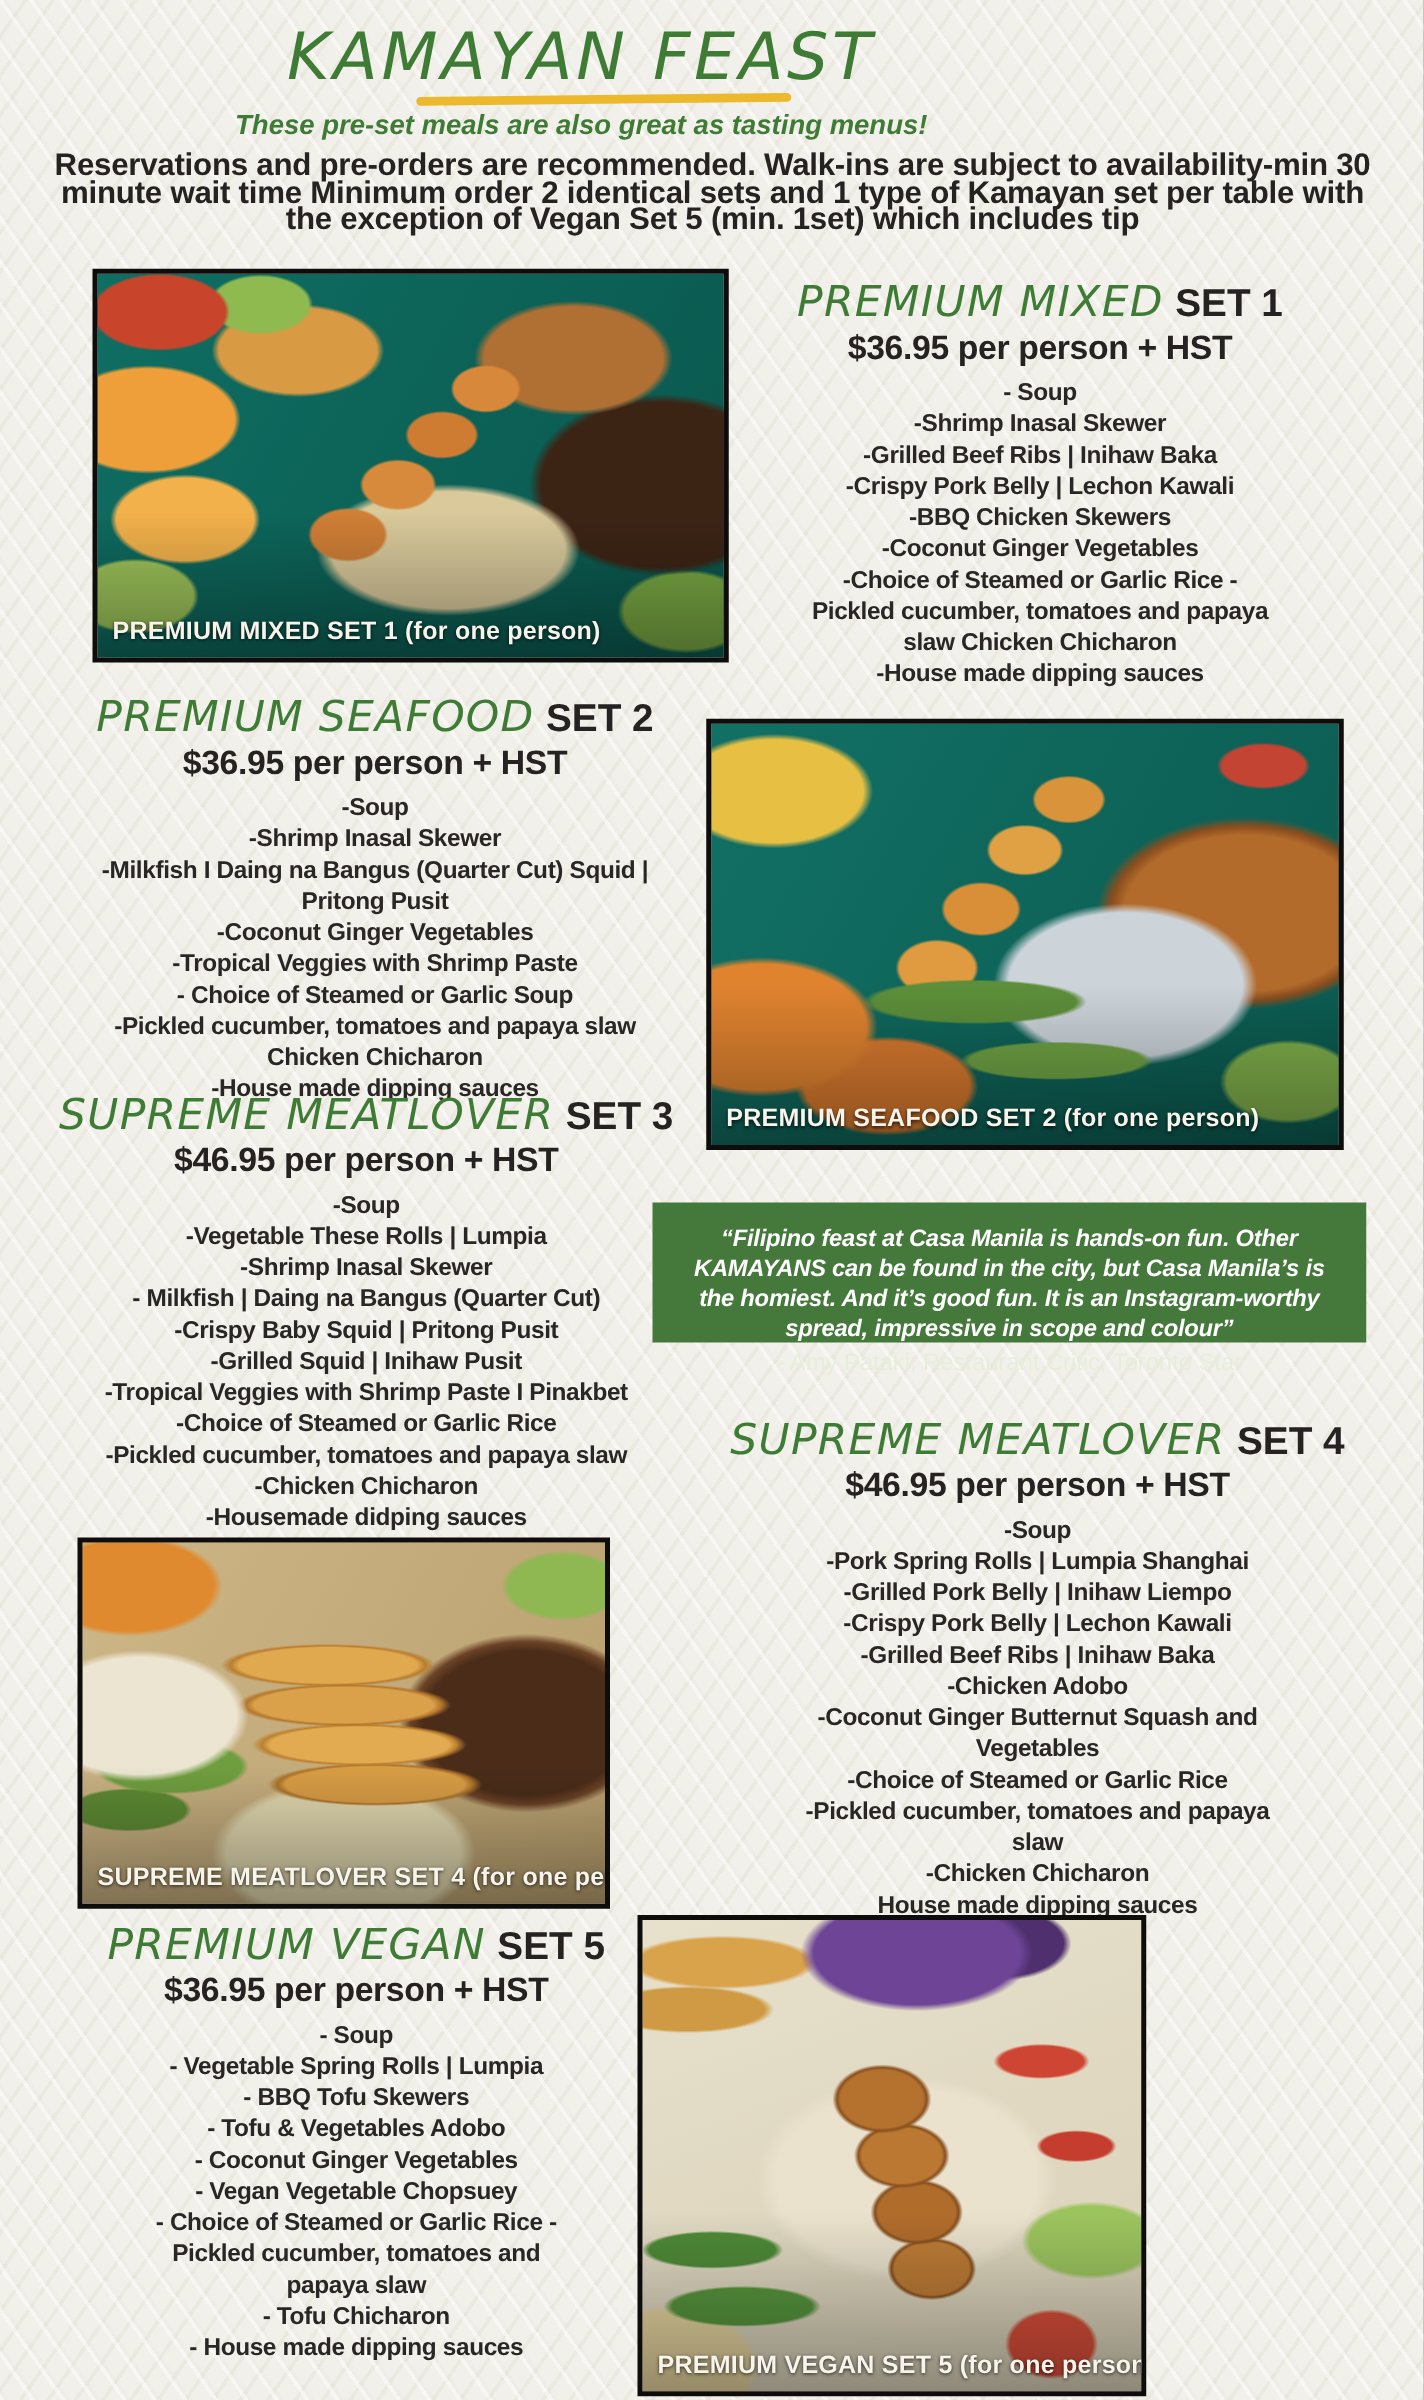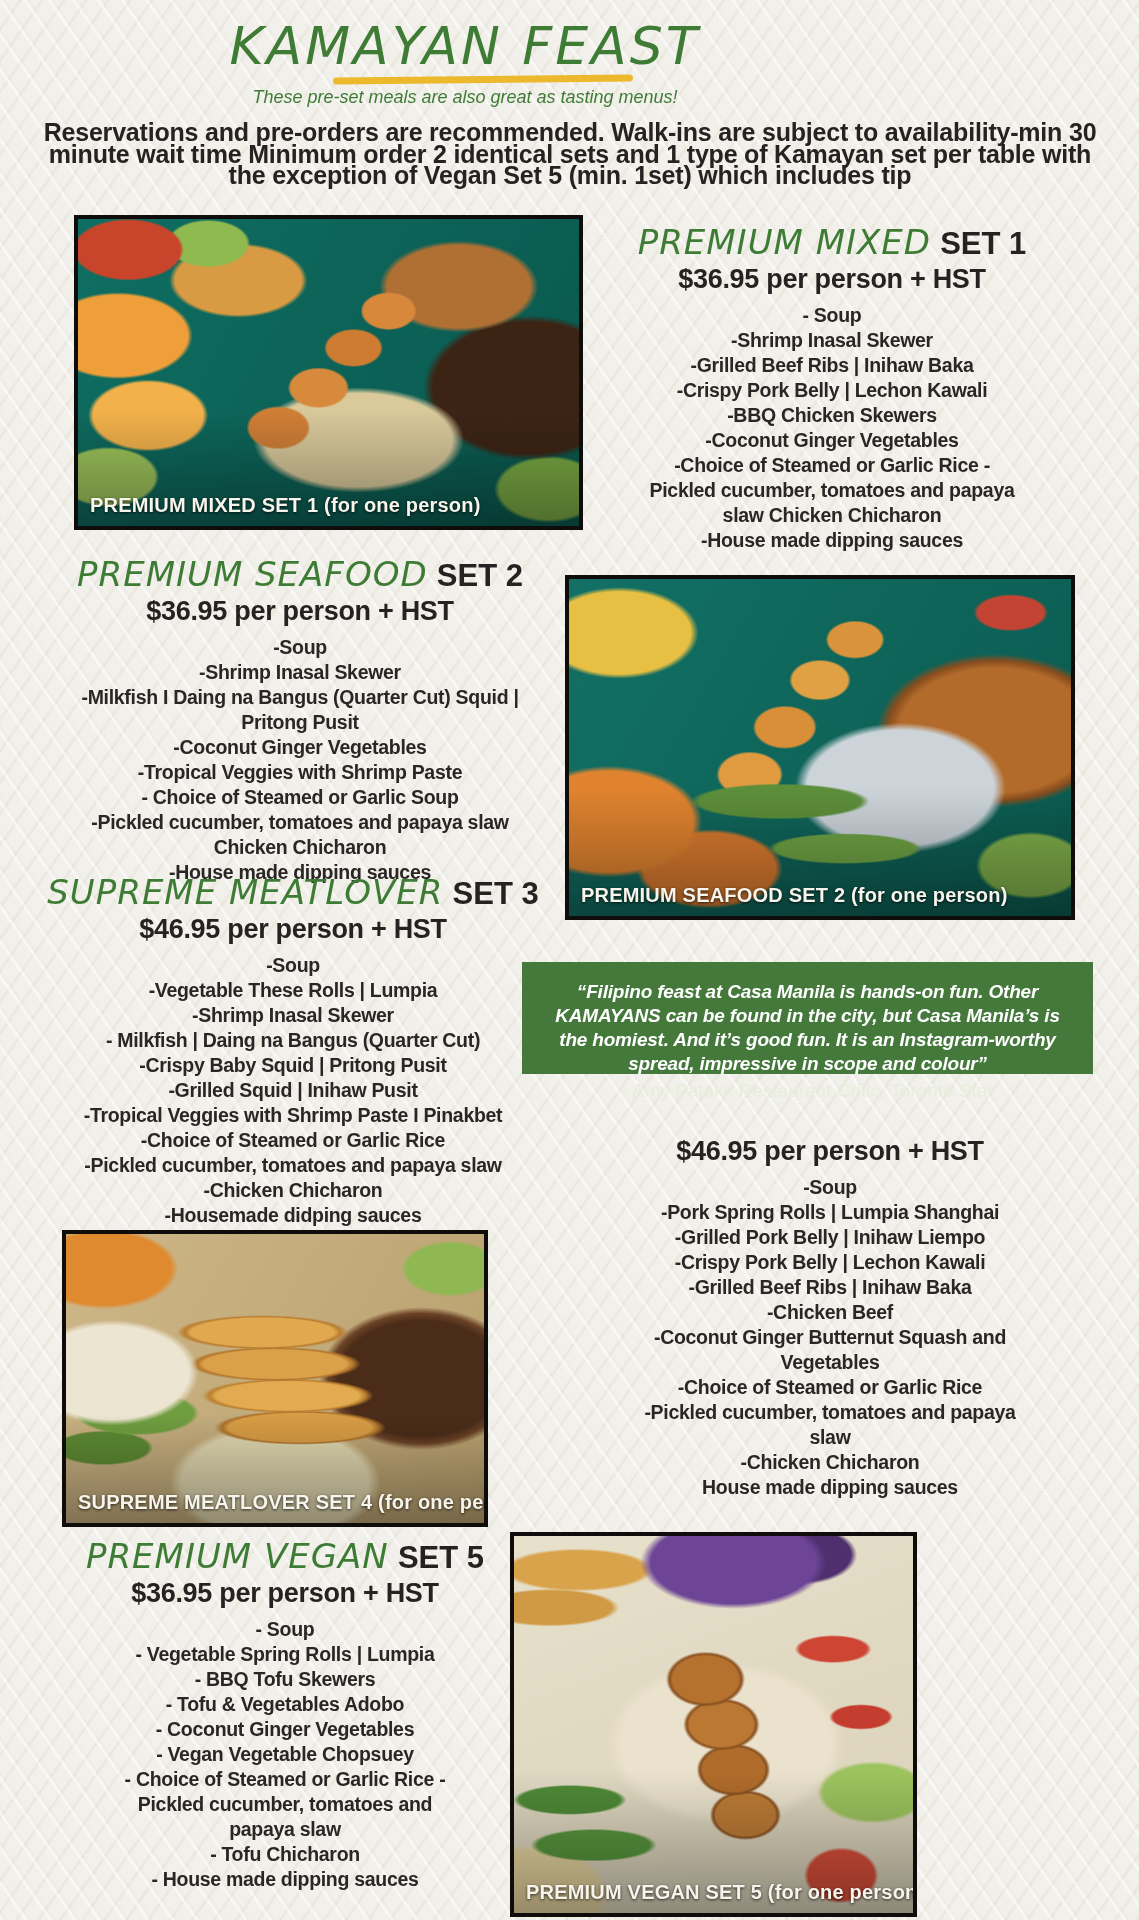--- a/index.html
+++ b/index.html
@@ -19,21 +19,21 @@
     font-family:"DejaVu Sans",sans-serif;font-weight:400;font-style:italic;
     color:var(--green,#3e7c35);letter-spacing:1px;
   }
   
   #hdr{position:absolute;left:65px;top:0;width:800px;text-align:center;}
   #title{margin:18px 0 0;font-size:52px;line-height:56px;letter-spacing:3px;}
   #underline{
     position:relative;margin:2px auto 0;width:300px;height:7px;border-radius:4px;
     background:var(--yellow,#ecb82c);transform:rotate(-.6deg);left:18px;
   }
-  #subtitle{margin-top:4px;font-size:18px;font-weight:400;font-style:italic;color:var(--green,#3e7c35);}
+  #subtitle{margin-top:4px;font-size:22px;font-weight:700;font-style:italic;color:var(--green,#3e7c35);}
   #intro{
     position:absolute;left:30px;top:122px;width:1080px;margin:0;text-align:center;
     font-size:25px;line-height:21.5px;font-weight:700;color:#262222;letter-spacing:-.2px;
   }
   
   .set{position:absolute;text-align:center;}
   .set-heading{margin:0;font-size:33px;line-height:36px;white-space:nowrap;}
   .set-heading .brush{font-size:34px;}
   .set-heading .setnum{font-family:"Liberation Sans",sans-serif;font-style:normal;font-weight:700;color:#262222;font-size:31px;letter-spacing:0;}
   .price{margin-top:2px;font-size:27px;font-weight:700;color:#262222;letter-spacing:-.3px;}
@@ -198,28 +198,29 @@
         <div class="mi">-Housemade didping sauces</div>
       </div>
   </section>
 
   <aside id="quote">
     <p class="qtext">“Filipino feast at Casa Manila is hands-on fun. Other KAMAYANS can be found in the city, but Casa Manila’s is the homiest. And it’s good fun. It is an Instagram-worthy spread, impressive in scope and colour”</p>
     <div class="qattr">- Amy Pataki, Restaurant Critic, Toronto Star</div>
   </aside>
 
   <section class="set" id="set4">
+    <h2 class="set-heading"><span class="brush">SUPREME MEATLOVER</span> <span class="setnum">SET 4</span></h2>
     <div class="price">$46.95 per person + HST</div>
     <div class="items">
         <div class="mi">-Soup</div>
         <div class="mi">-Pork Spring Rolls | Lumpia Shanghai</div>
         <div class="mi">-Grilled Pork Belly | Inihaw Liempo</div>
         <div class="mi">-Crispy Pork Belly | Lechon Kawali</div>
         <div class="mi">-Grilled Beef Ribs |  Inihaw Baka</div>
-        <div class="mi">-Chicken Beef</div>
+        <div class="mi">-Chicken Adobo</div>
         <div class="mi">-Coconut Ginger Butternut Squash and Vegetables</div>
         <div class="mi">-Choice of Steamed or Garlic Rice</div>
         <div class="mi">-Pickled cucumber, tomatoes and papaya slaw</div>
         <div class="mi">-Chicken Chicharon</div>
         <div class="mi">House made dipping sauces</div>
       </div>
   </section>
 
   <figure class="photo" id="photo3">
     <figcaption class="caption">SUPREME MEATLOVER SET 4 (for one person)</figcaption>

